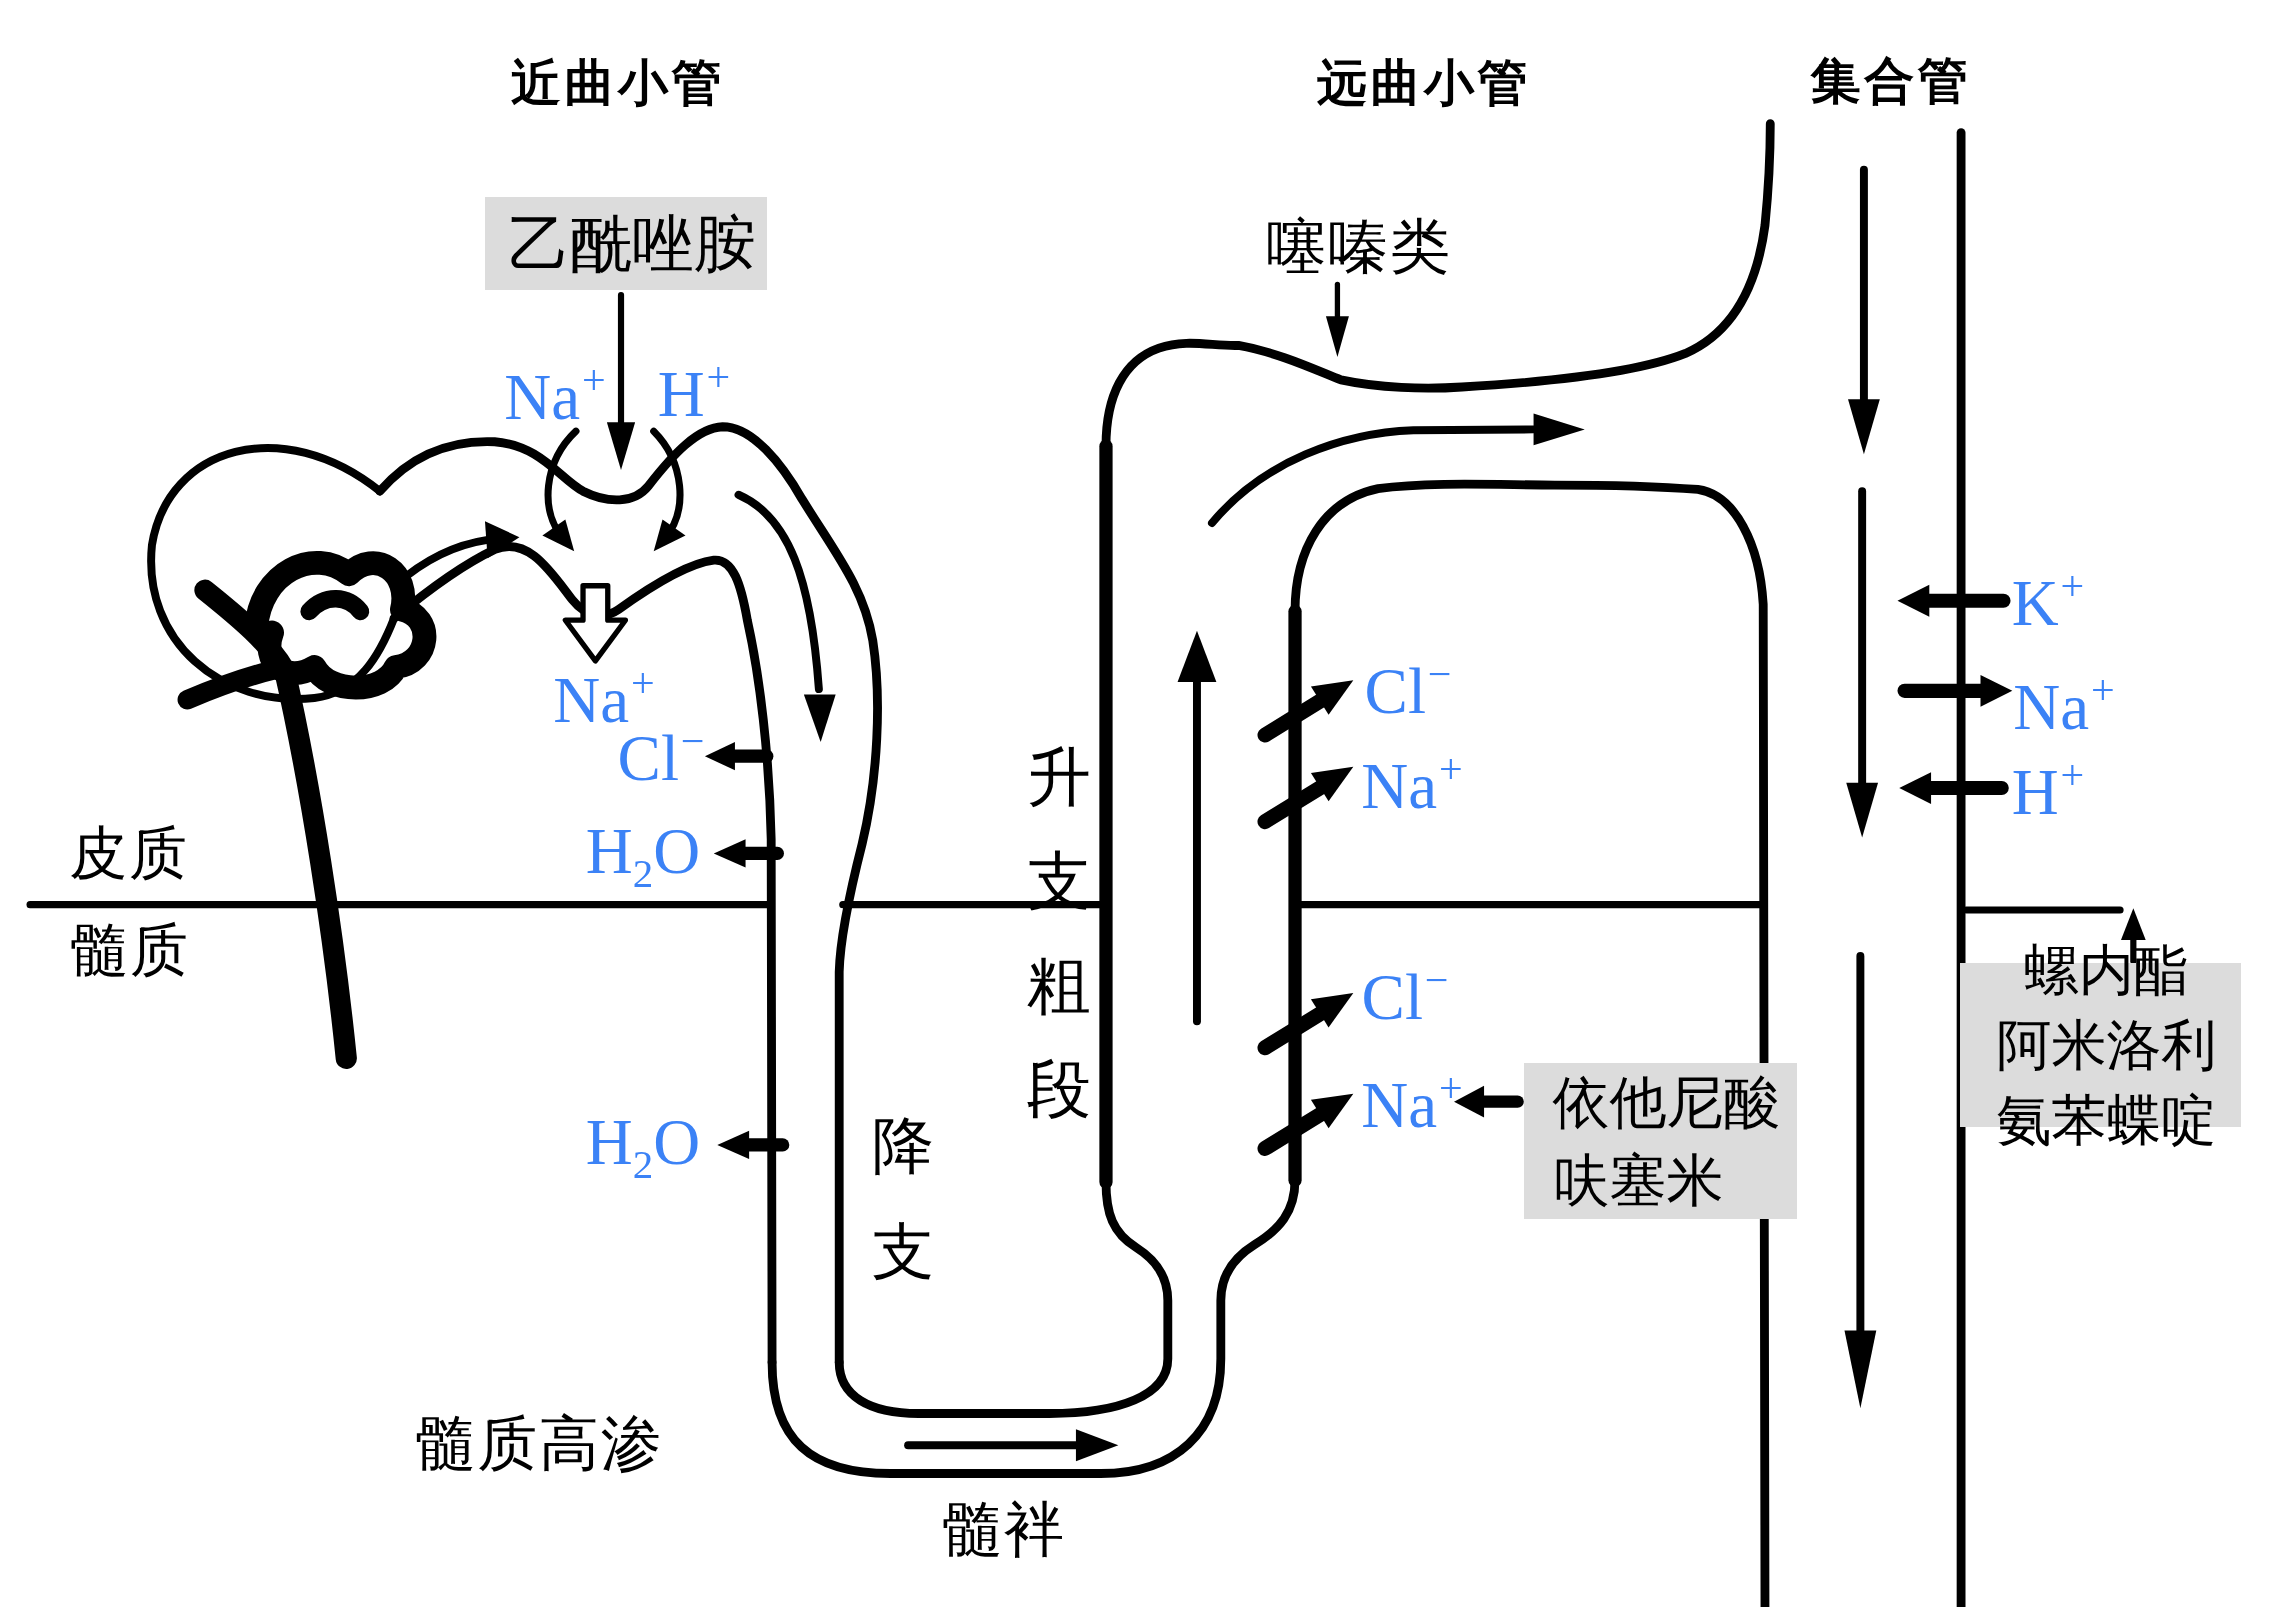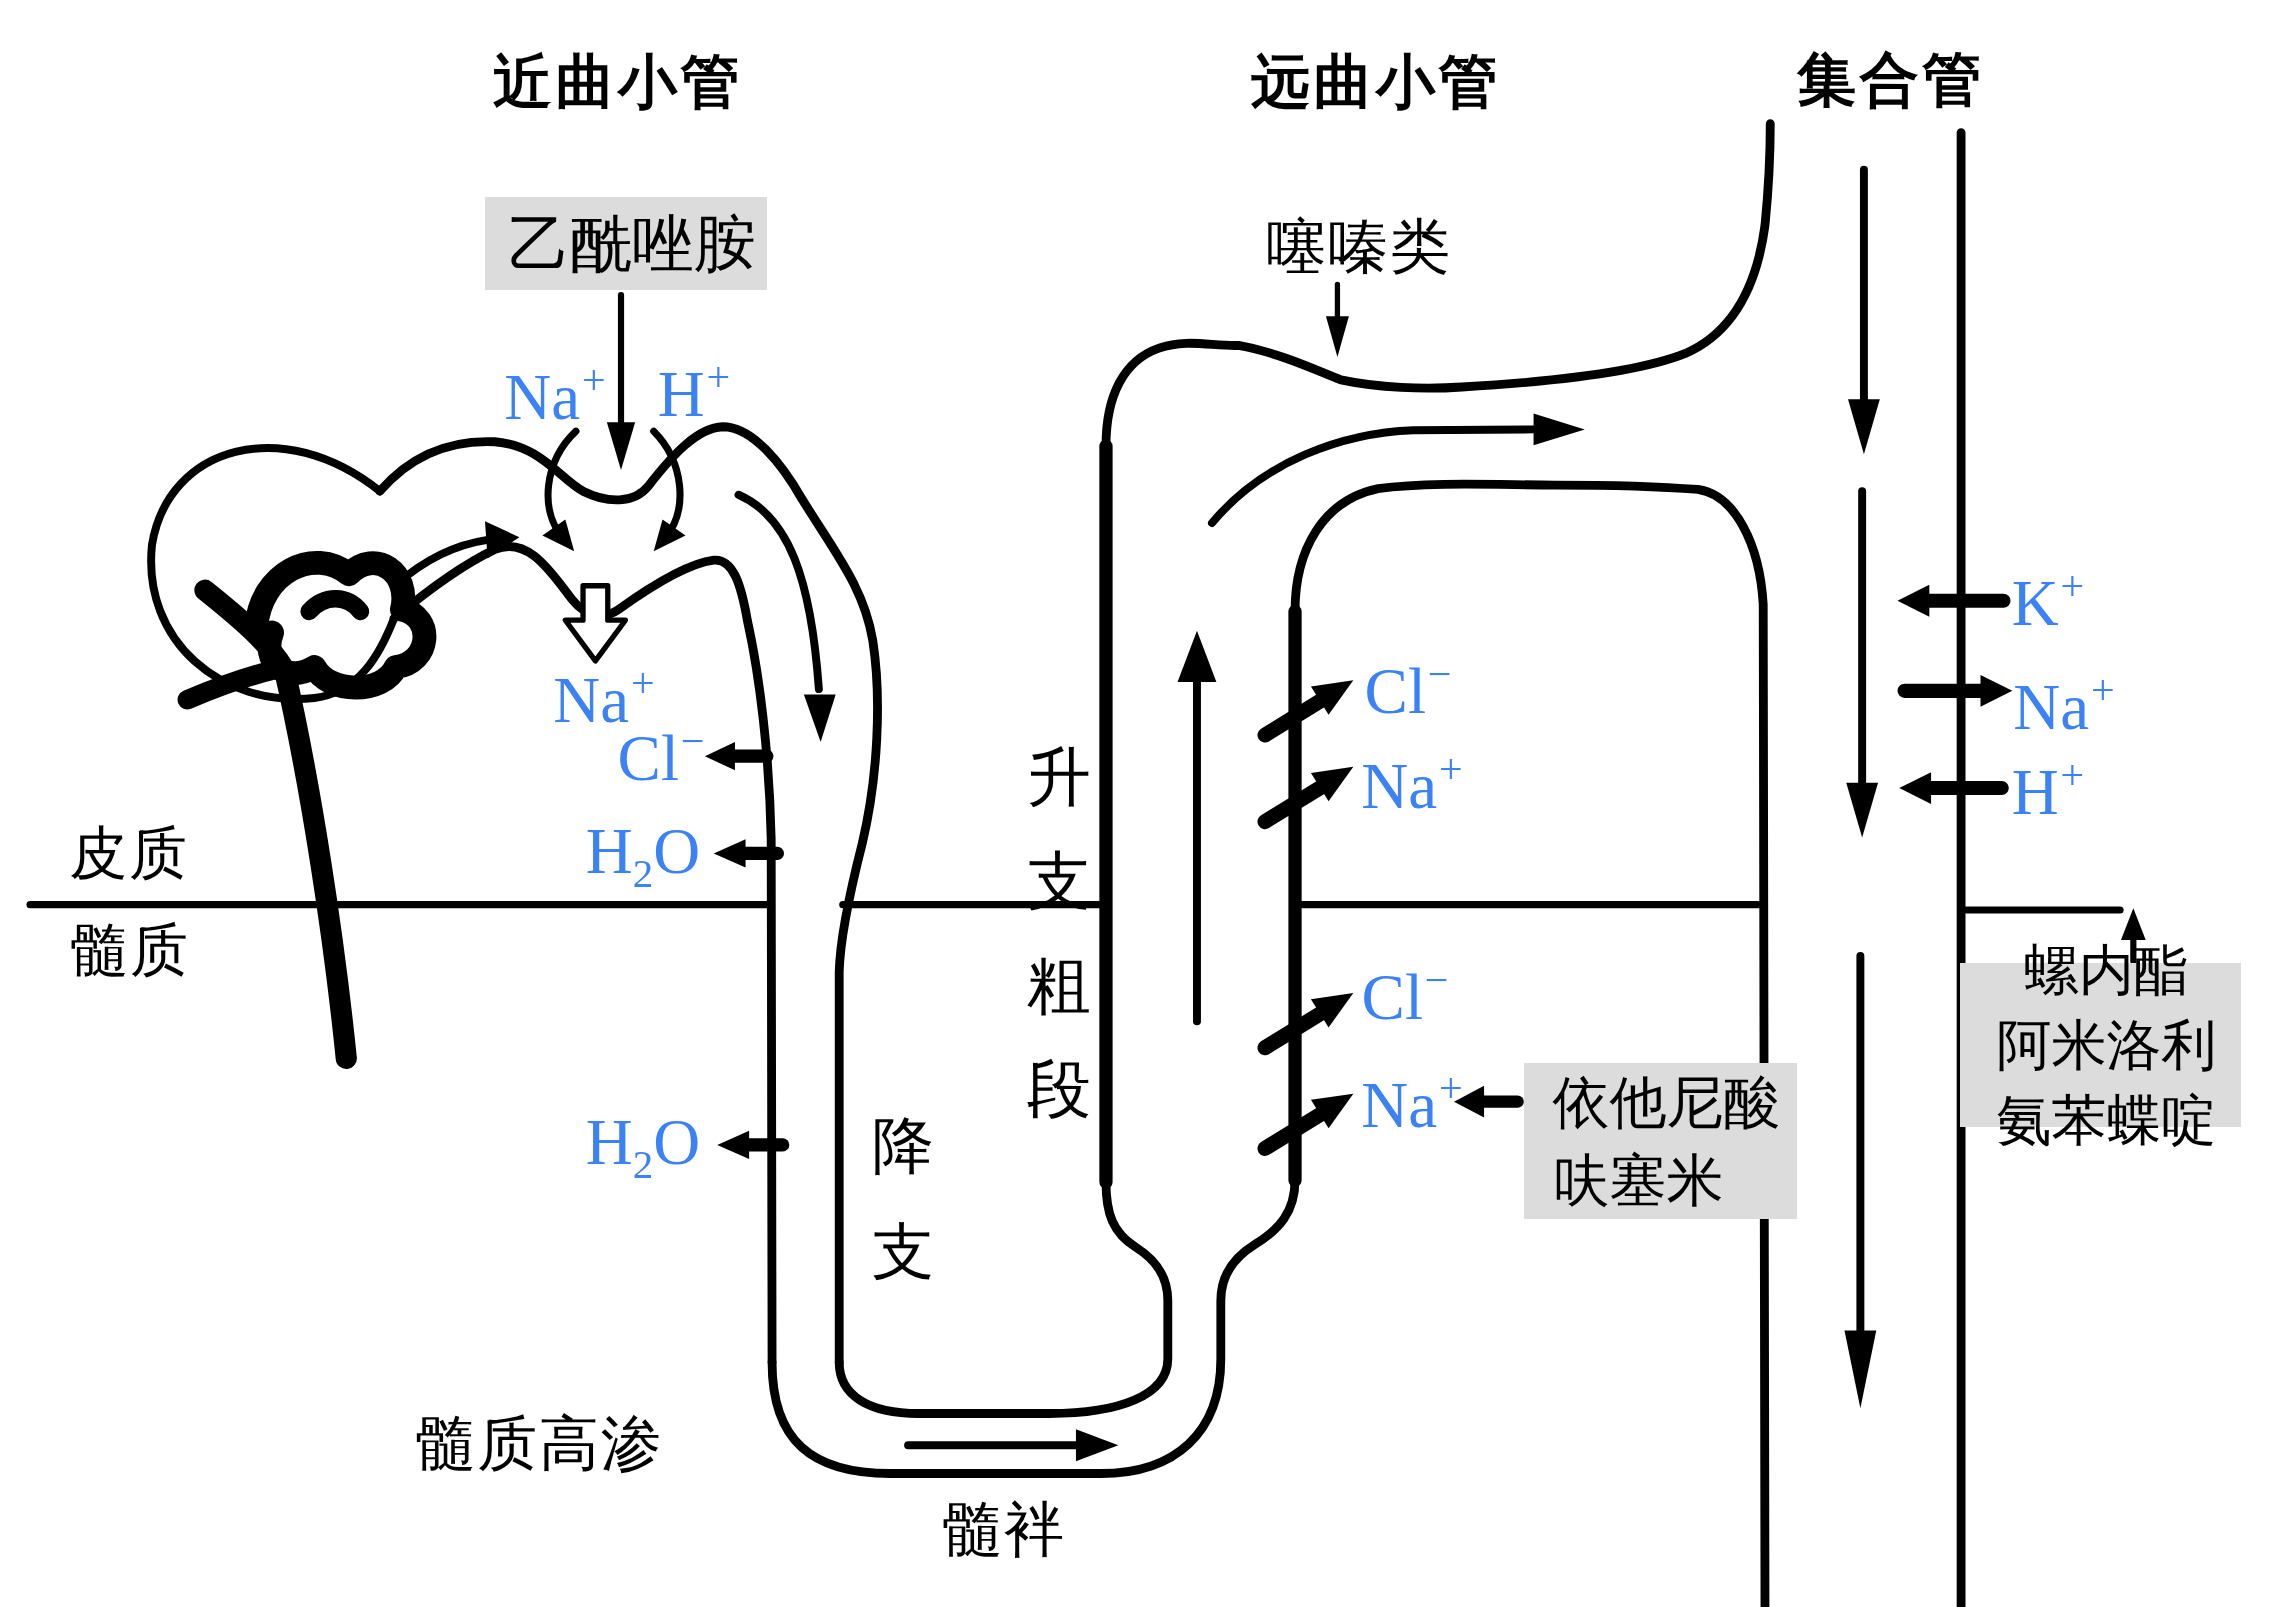--- a/index.html
+++ b/index.html
@@ -8,21 +8,21 @@
   #art{position:absolute;left:0;top:0;width:2295px;height:1607px;}
   .lbl{position:absolute;transform:translate(-50%,-50%);white-space:nowrap;
        font-size:62px;color:#000;letter-spacing:1.8px;}
   .ion{position:absolute;transform:translate(-50%,-50%);white-space:nowrap;
        font-family:"Liberation Serif","DejaVu Serif",serif;font-size:65px;color:#3b82f6;}
   .ion sup{font-size:42px;vertical-align:25px;margin-left:1.8px;}
   .ion sub{font-size:41px;vertical-align:-14px;}
   .drugbox{position:absolute;background:#dcdcdc;display:flex;align-items:center;justify-content:center;padding-left:12px;}
   .drugbox .inner{text-align:center;}
   .vcol{position:absolute;transform:translateX(-50%);word-break:break-all;}
-  .t-title{font-size:59px;font-weight:bold;letter-spacing:3.5px;}
+  .t-title{font-size:50px;font-weight:bold;letter-spacing:3.5px;}
 </style>
 </head>
 <body>
 
 <div id="canvas">
 
   <svg id="art" viewBox="0 0 2598 1819" fill="none" stroke="#000" stroke-width="10" stroke-linecap="round" stroke-linejoin="round">
 
     <g>
       <path stroke-width="9" d="M 430,556 C 320,468 190,505 172,617 C 161,726 251,801 356,790 C 406,784 430,741 446,700"></path>
@@ -119,21 +119,21 @@
       <path d="M 2182,680 L 2268,680"></path>
       <polygon fill="#000" stroke="none" points="2148,680 2184,662 2184,698"></polygon>
       <path d="M 2156,782 L 2244,782"></path>
       <polygon fill="#000" stroke="none" points="2278,782 2242,764 2242,800"></polygon>
       <path d="M 2184,892 L 2266,892"></path>
       <polygon fill="#000" stroke="none" points="2150,892 2186,874 2186,910"></polygon>
     </g>
   </svg>
 
   <div class="lbl t-title" style="left:618px;top:83px">近曲小管</div>
-  <div class="lbl t-title" style="left:1376px;top:83px">远曲小管</div>
+  <div class="lbl t-title" style="left:1424px;top:83px">远曲小管</div>
   <div class="lbl t-title" style="left:1891px;top:81px">集合管</div>
 
   <div class="drugbox" style="left:485px;top:197px;width:270px;height:93px">
     <div class="inner" style="font-size:62px">乙酰唑胺</div>
   </div>
 
   <div class="lbl" style="left:1359px;top:247px;font-size:60px">噻嗪类</div>
 
   <div class="drugbox" style="left:1524px;top:1063px;width:261px;height:156px">
     <div class="inner" style="font-size:57px;line-height:78px;text-align:left">

